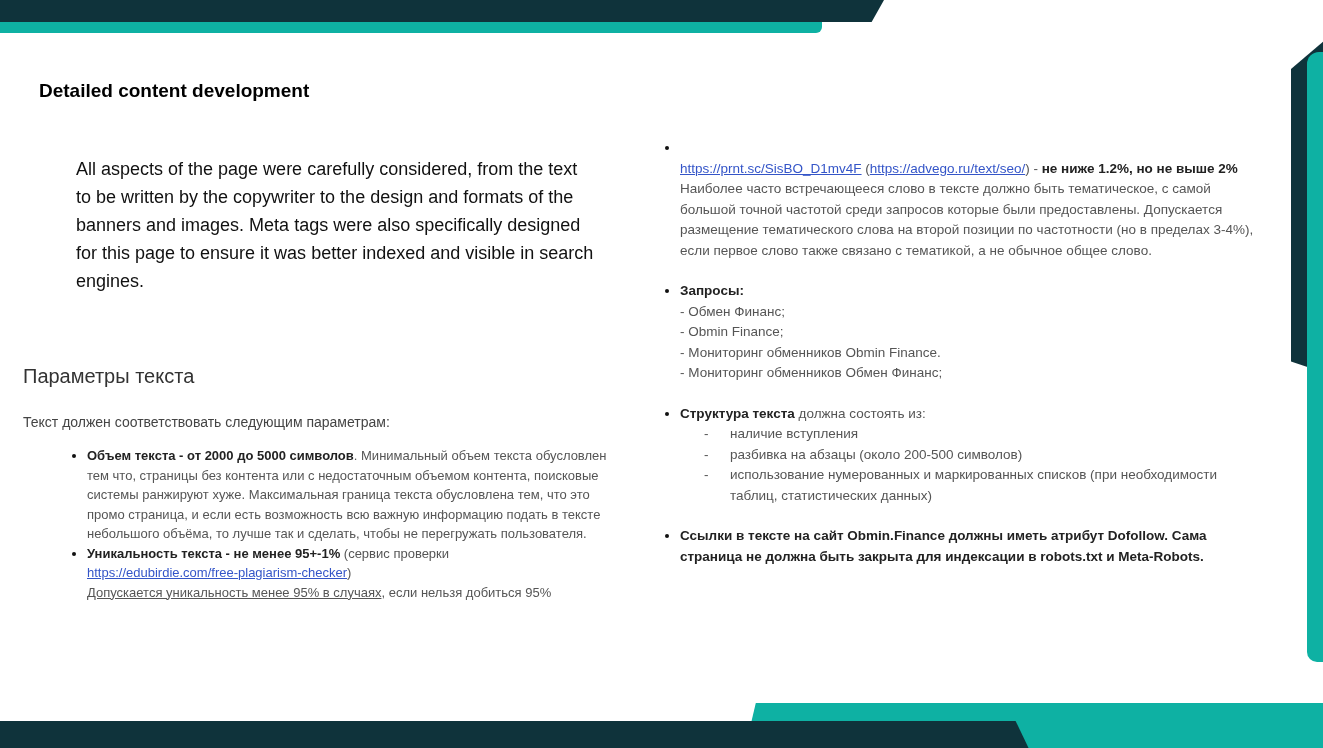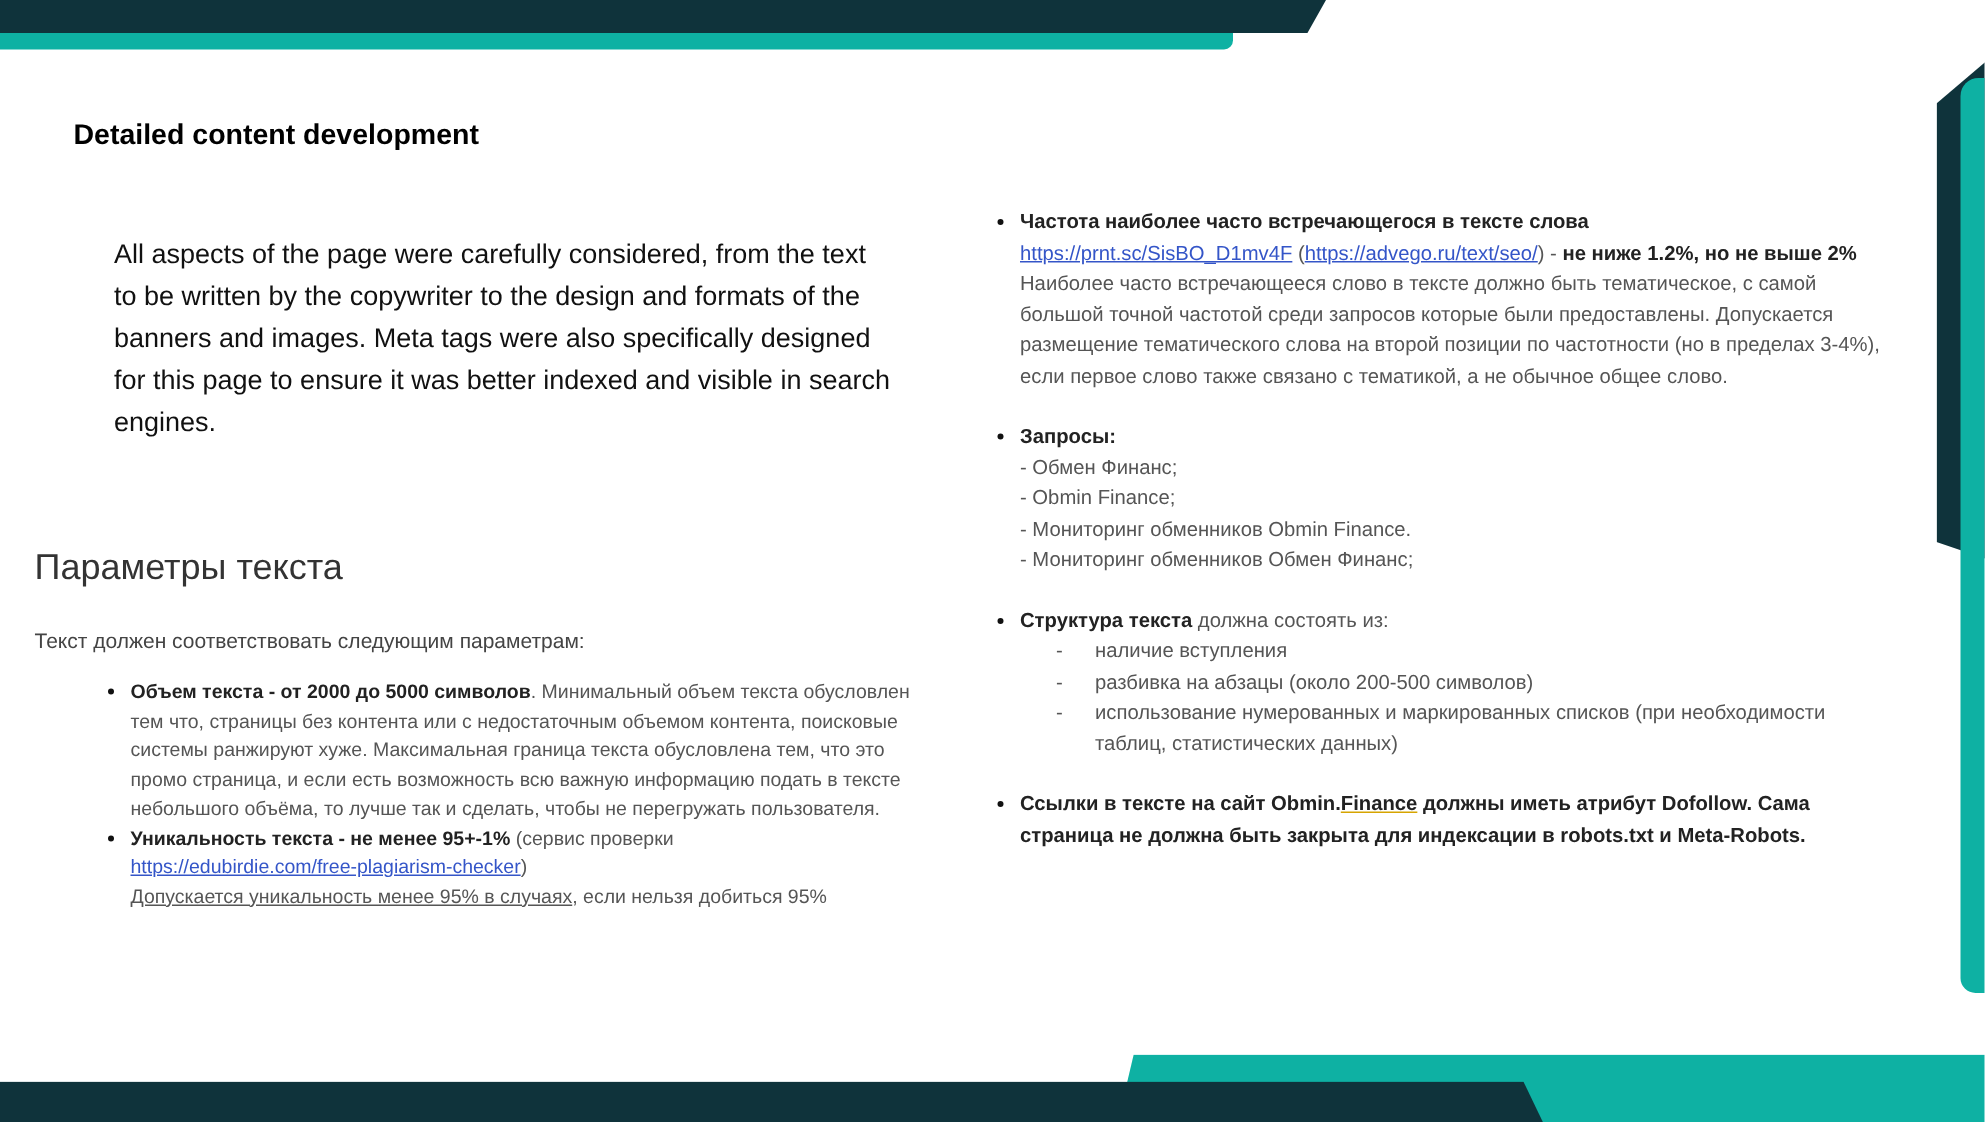--- a/index.html
+++ b/index.html
@@ -35,45 +35,45 @@
     clip-path: polygon(2% 0, 100% 0, 100% 100%, 0 100%);
     border-top-left-radius: 8px;
   }
   .bottom-dark {
     left: 0; top: 721px; width: 1030px; height: 30px; background: #0f333b;
     clip-path: polygon(0 0, 98.6% 0, 100% 100%, 0 100%);
     border-top-right-radius: 6px;
   }
 
   .title {
-    position: absolute; left: 49px; top: 80px;
+    position: absolute; left: 39px; top: 80px;
     font-size: 19px; font-weight: bold; color: #000;
   }
   .summary {
     position: absolute; left: 76px; top: 155px; width: 520px;
     font-size: 18px; line-height: 28px; color: #111; margin: 0;
   }
 
   
   .doc-left { position: absolute; left: 23px; top: 365px; width: 610px; color: #444; }
-  .doc-left .h { font-size: 24px; color: #333; margin: 0 0 26px 0; }
+  .doc-left .h { font-size: 20px; color: #333; margin: 0 0 26px 0; }
   .doc-left .intro { font-size: 14px; margin: 0 0 2px 0; }
   .doc-left ul { margin: 16px; padding-left: 48px; list-style: disc; }
   .doc-left li { font-size: 13px; line-height: 19.5px; color: #555; }
   .doc-left li::marker { color: #111; }
 
   
   .doc-right { position: absolute; left: 656px; top: 138px; width: 610px; color: #555; }
   .doc-right ul.main { margin: 0; padding-left: 24px; list-style: disc; }
   .doc-right ul.main > li { font-size: 13.5px; line-height: 20.5px; margin-bottom: 20px; }
   .doc-right ul.main > li::marker { color: #111; }
   .b { font-weight: bold; color: #222; }
   a.link { color: #3455c8; text-decoration: underline; }
   .underline { text-decoration: underline; text-align: right; }
-  .spell { text-decoration: underline; text-decoration-color: #d6a400; margin-top: 12px; }
+  .spell { text-decoration-color: #d6a400; margin-top: 12px; }
   .qline { display: block; }
   ul.dash { list-style: none; margin: 0; padding-left: 24px; }
   ul.dash li { position: relative; padding-left: 26px; font-size: 13.5px; line-height: 20.5px; }
   ul.dash li::before { content: "-"; position: absolute; left: 0; }
 </style>
 </head>
 <body>
 
 <div class="deco top-dark"></div>
 <div class="deco top-teal"></div>
@@ -96,21 +96,21 @@
       <span class="b">Уникальность текста - не менее 95+-1%</span><span>  (сервис проверки </span><br>
       <a class="link">https://edubirdie.com/free-plagiarism-checker</a><span>)</span><br>
       <span class="underline">Допускается уникальность менее 95% в случаях</span><span>, если нельзя добиться 95%</span>
     </li>
   </ul>
 </div>
 
 <div class="doc-right">
   <ul class="main">
     <li>
-      <span class="b">Частота наиболее часто встречающегося в тексте слова</span><br>
+      <br>
       <a class="link">https://prnt.sc/SisBO_D1mv4F</a><span> (</span><a class="link">https://advego.ru/text/seo/</a><span>) - </span><span class="b">не ниже 1.2%, но не выше 2%</span><br>
       <span>Наиболее часто встречающееся слово в тексте должно быть тематическое, с самой большой точной частотой среди запросов которые были предоставлены. Допускается размещение тематического слова на второй позиции по частотности (но в пределах 3-4%), если первое слово также связано с тематикой, а не обычное общее слово.</span>
     </li>
     <li>
       <span class="b">Запросы:</span>
       <span class="qline">- Обмен Финанс;</span>
       <span class="qline">- Obmin Finance;</span>
       <span class="qline">- Мониторинг обменников Obmin Finance.</span>
       <span class="qline">- Мониторинг обменников Обмен Финанс;</span>
     </li>

